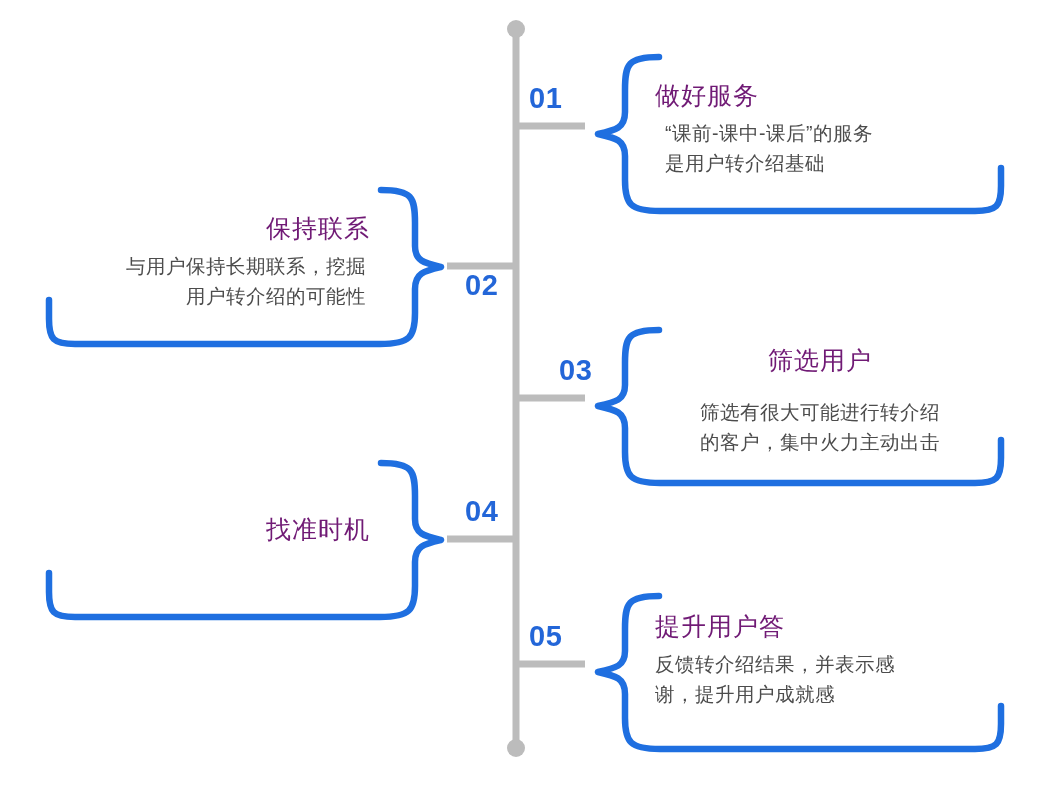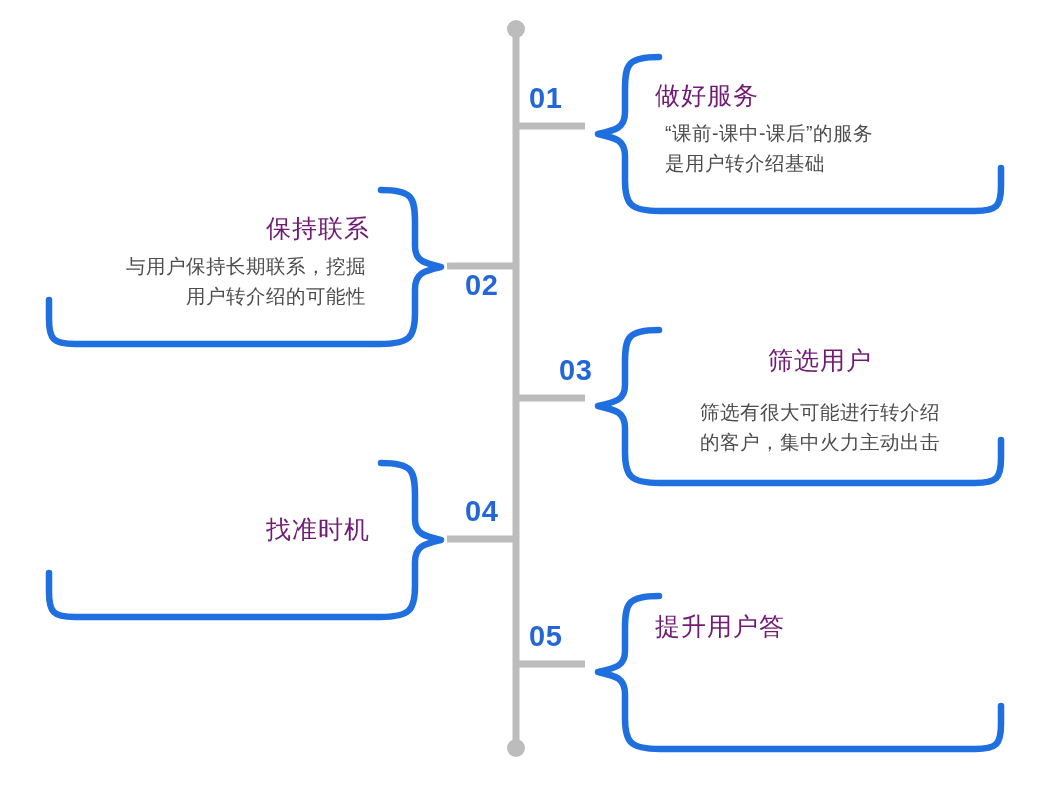--- a/index.html
+++ b/index.html
@@ -149,15 +149,17 @@
     <div class="body" style="margin-top:22px;">筛选有很大可能进行转介绍
 的客户，集中火力主动出击</div>
   </div>
 
   <div class="txt left-block" style="left:60px;top:516px;width:310px;">
     <div class="title" style="text-align:right;">找准时机</div>
   </div>
 
   <div class="txt right-block" style="left:655px;top:613px;width:330px;">
     <div class="title">提升用户答</div>
+    <div class="body" style="margin-top:8px;">反馈转介绍结果，并表示感
+谢，提升用户成就感</div>
   </div>
 
 </div>
 
 </body></html>

